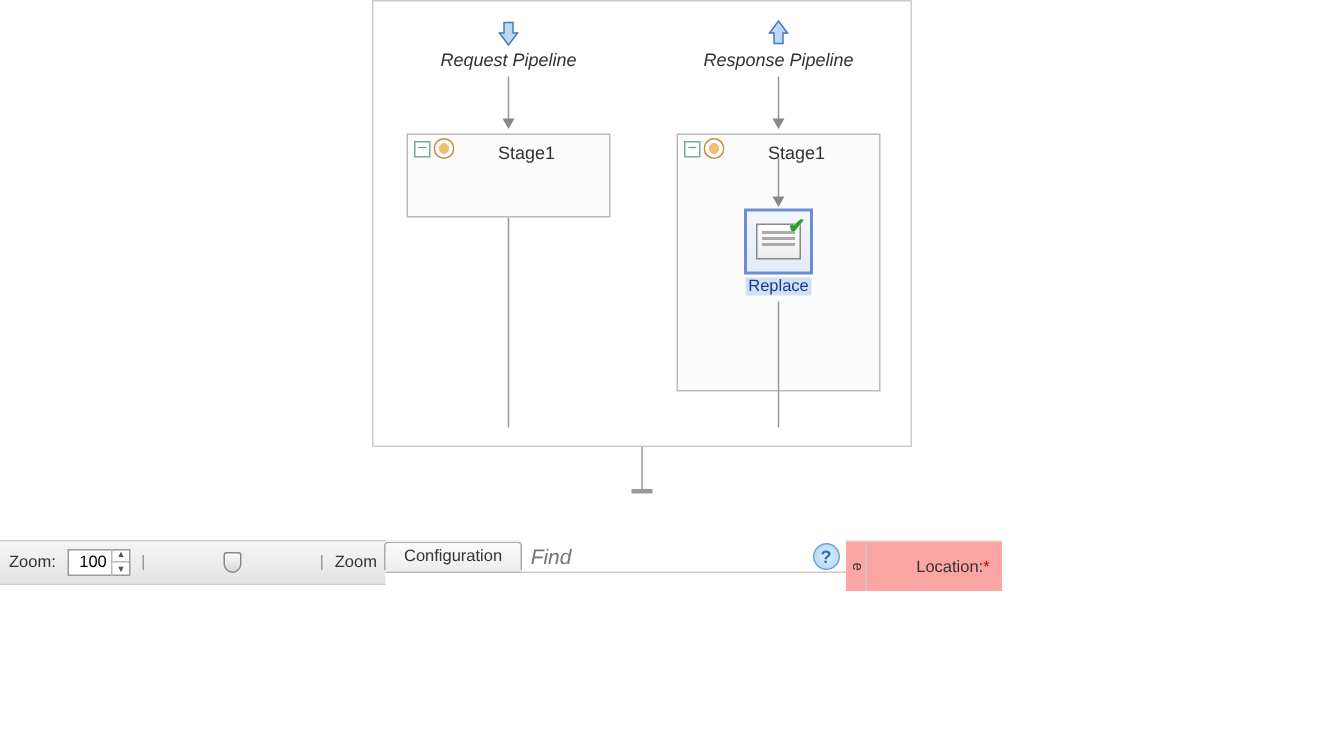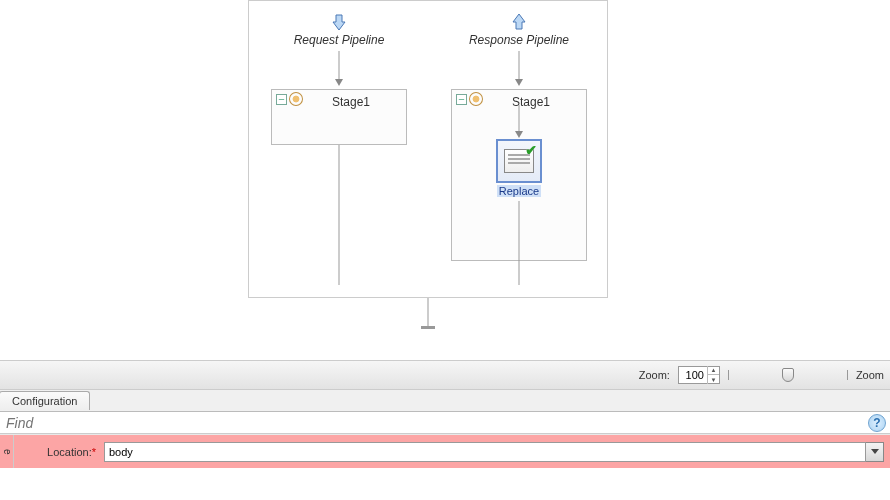--- a/index.html
+++ b/index.html
@@ -167,21 +167,21 @@
     background: #999;
   }
   
   
   .bottom-panel {
     position: absolute;
     left: 0; right: 0;
     top: 360px;
     bottom: 0;
     display: flex;
-    flex-direction: column;
+    flex-direction: row;
   }
   
   .zoom-bar {
     height: 30px;
     background: linear-gradient(#f6f6f6, #e3e3e3);
     border-top: 1px solid #ccc;
     border-bottom: 1px solid #ccc;
     display: flex;
     align-items: center;
     justify-content: flex-end;
@@ -428,19 +428,15 @@
   <div class="find-bar">
     <input class="find-input" placeholder="Find" style="">
     <span class="help-btn">?</span>
   </div>
 
   <div class="prop-row">
     <div class="prop-side-label">e</div>
     <div class="prop-label">
       <span>Location:</span><span class="req">*</span>
     </div>
-    <div class="prop-field">
-      <input class="prop-input" value="body" style="">
-      <span class="combo-btn"></span>
-    </div>
   </div>
 
 </div>
 
 </body></html>

